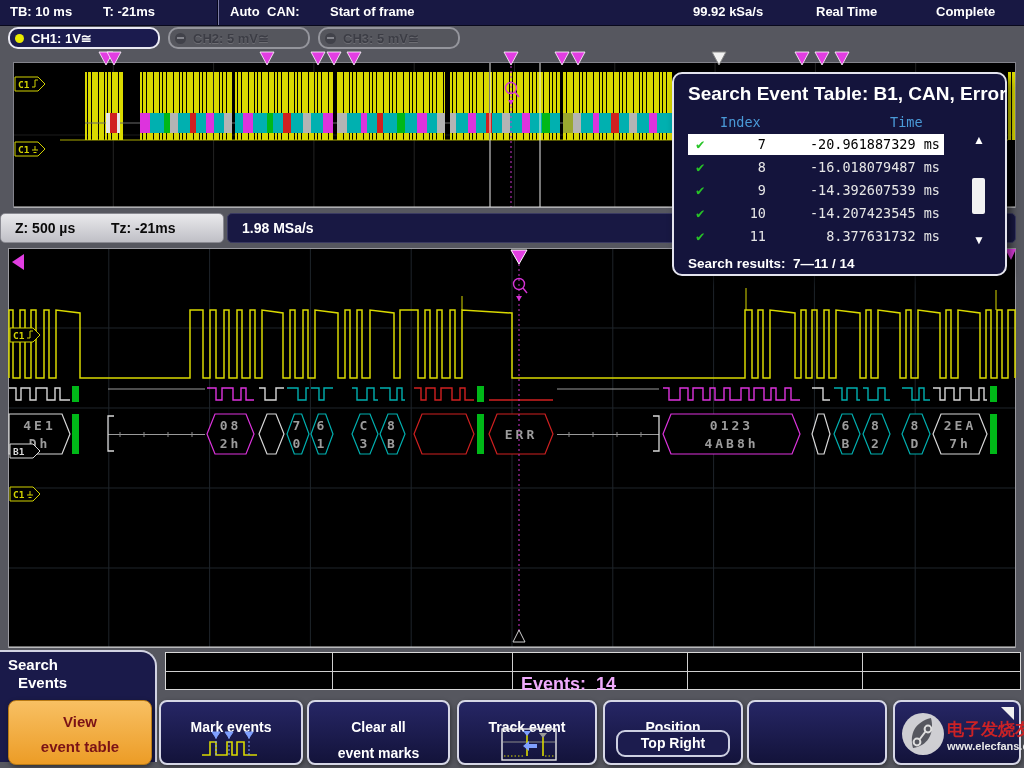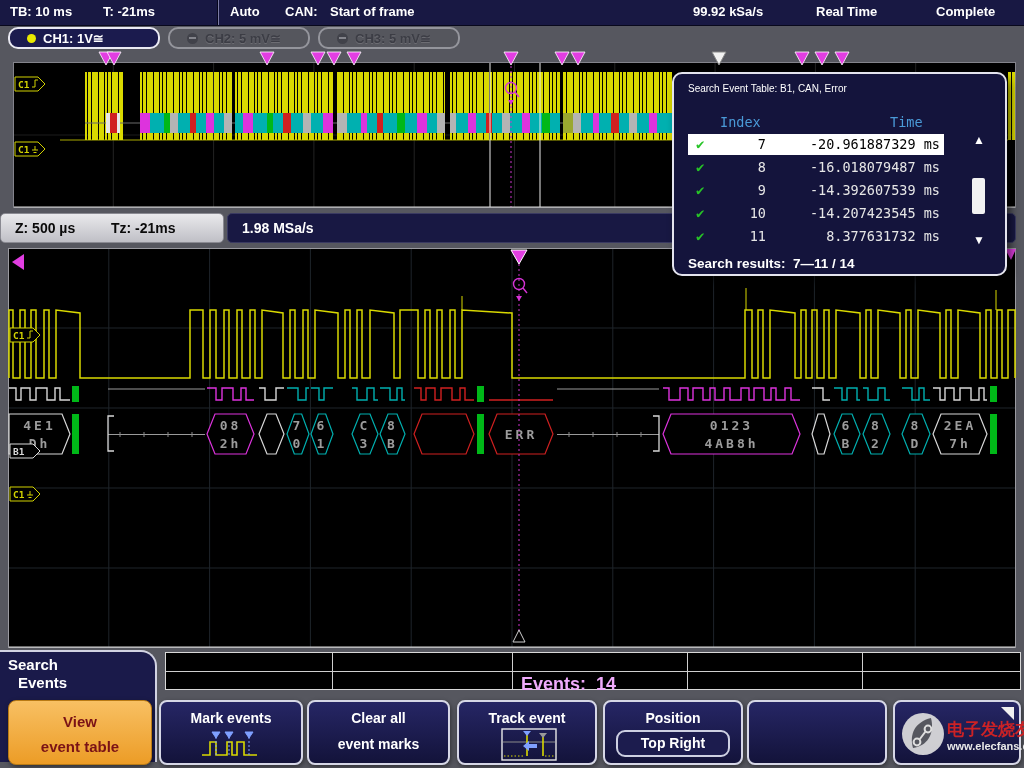--- a/index.html
+++ b/index.html
@@ -5,38 +5,38 @@
   body{margin:0;background:#2a2a2e}
   .screen{position:relative;width:1024px;height:768px;background:#56575f;
     font-family:"Liberation Sans",sans-serif;overflow:hidden}
   
   .topbar{position:absolute;left:0;top:0;width:1024px;height:25px;background:#181843;
     color:#fff;font-weight:bold;font-size:13px;border-bottom:1px solid #08081c}
   .topbar span{position:absolute;top:4px;white-space:pre}
   .tb-div{position:absolute;top:0;height:25px;width:1px;background:#05051a;border-right:1px solid #7b7ba4}
   
   .tab{position:absolute;top:27px;height:22px;border-radius:10px;box-sizing:border-box;
-    display:flex;align-items:center;gap:7px;padding:0 17px;font-size:13px;font-weight:bold;white-space:pre}
+    display:flex;align-items:center;gap:7px;padding:0 5px;font-size:13px;font-weight:bold;white-space:pre}
   .tab.active{background:#1b1b4e;border:2px solid #e9e9f2;color:#fff}
   .tab.dim{background:#55565d;border:2px solid #94959c;color:#3c3d45;text-shadow:0 1px 0 rgba(255,255,255,.14)}
   .dot{width:9px;height:9px;border-radius:50%;background:#e9e900;flex:0 0 auto}
   .dim-dot{width:11px;height:11px;border-radius:50%;background:#41424a;position:relative;flex:0 0 auto}
   .dim-dot::after{content:"";position:absolute;left:2px;top:4px;width:7px;height:2px;background:#84858c}
   
   .zbox{position:absolute;top:213px;height:30px;box-sizing:border-box;border-radius:5px;
     font-size:14px;font-weight:bold;display:flex;align-items:center}
   .zbox.light{left:0;width:224px;background:linear-gradient(#e9e9ec,#bfbfc6);color:#0a0a0a;
     border:1px solid #8a8a92}
   .zbox.dark{left:227px;width:789px;background:#181843;color:#fff;border:1px solid #3a3a62}
   .zbox span{position:absolute;white-space:pre}
   
   .popup{position:absolute;left:672px;top:72px;width:335px;height:204px;background:#14143c;
     border:2px solid #e4e4ee;border-radius:10px;box-sizing:border-box;color:#fff;
     box-shadow:4px 5px 9px rgba(0,0,0,.55);z-index:30}
-  .popup .title{position:absolute;left:14px;top:9px;font-size:10px;font-weight:normal;white-space:pre}
+  .popup .title{position:absolute;left:14px;top:9px;font-size:19px;font-weight:bold;white-space:pre}
   .thead{position:absolute;top:40px;font-family:"DejaVu Sans Mono",monospace;font-size:13.5px;color:#4a9ad8}
   .trow{position:absolute;left:14px;width:256px;height:21px;font-family:"DejaVu Sans Mono",monospace;
     font-size:13.5px;color:#e6e6e6;line-height:21px}
   .trow .chk{position:absolute;left:8px;color:#27c427;font-weight:bold;font-size:14px}
   .trow .idx{position:absolute;left:28px;width:50px;text-align:right}
   .trow .tim{position:absolute;left:80px;width:172px;text-align:right;white-space:pre}
   .trow.sel{background:#fff;color:#000}
   .popup .footer{position:absolute;left:14px;top:182px;font-size:13.5px;font-weight:bold;white-space:pre}
   .sbar{position:absolute;left:294px;top:58px;width:22px;height:116px}
   .sbar .arr{position:absolute;left:2px;width:18px;height:16px;color:#fff;font-size:12px;
@@ -49,21 +49,21 @@
   .estrip .v{position:absolute;top:0;width:1px;height:100%;background:#cfcfcf}
   .estrip .lbl{position:absolute;left:355px;top:21px;color:#f0abfc;font-size:18px;font-weight:bold;white-space:pre}
   
   .menu-tab{position:absolute;left:0;top:650px;width:157px;height:112px;background:#1a1a4a;
     border:2px solid #d2d3e2;border-left:none;border-bottom:none;border-radius:0 16px 0 0;
     box-sizing:border-box;color:#fff;font-size:15px;font-weight:bold}
   .menu-tab div{position:absolute;white-space:pre}
   .btn{position:absolute;top:700px;height:65px;background:linear-gradient(#262665,#13133a);
     border:2px solid #d6d7e6;border-radius:8px;box-sizing:border-box;color:#fff;font-weight:bold;
     font-size:14px;text-align:center;box-shadow:1px 2px 5px rgba(0,0,0,.45);z-index:5}
-  .btn .l1{margin-top:8px}
+  .btn .l1{margin-top:17px}
   .btn .l2{margin-top:10px}
   .btn.orange{left:8px;width:144px;background:linear-gradient(#f8c063,#ec9c26);
     border:1px solid #b97a14;color:#7a1216;font-size:15px}
   .btn.orange .l1{margin-top:12px}.btn.orange .l2{margin-top:8px}
   .pill{position:absolute;left:11px;top:28px;width:114px;height:27px;border:2px solid #cdd0e2;
     border-radius:9px;box-sizing:border-box;line-height:23px;font-weight:bold;color:#fff;background:#1c1c4e}
   .fold{position:absolute;right:5px;top:5px;width:0;height:0;border-top:13px solid #f0f0f0;
     border-left:13px solid transparent}
   .wm-logo{position:absolute;left:6px;top:10px;width:44px;height:44px}
   .wm-cn{position:absolute;left:52px;top:16px;color:#cc2225;font-size:17px;font-weight:bold;
@@ -74,21 +74,21 @@
 </head>
 <body>
 
 <div class="screen">
 
   <div class="topbar">
     <span style="left:10px">TB: 10 ms</span>
     <span style="left:103px">T: -21ms</span>
     <div class="tb-div" style="left:217px"></div>
     <span style="left:230px">Auto</span>
-    <span style="left:285px">CAN:</span>
+    <span style="left:267px">CAN:</span>
     <span style="left:330px">Start of frame</span>
     <span style="left:693px">99.92 kSa/s</span>
     <span style="left:816px">Real Time</span>
     <span style="left:936px">Complete</span>
   </div>
 
   <div class="tab active" style="left:8px;width:152px">
     <span class="dot"></span>
     <span>CH1: 1V≅</span>
   </div>

